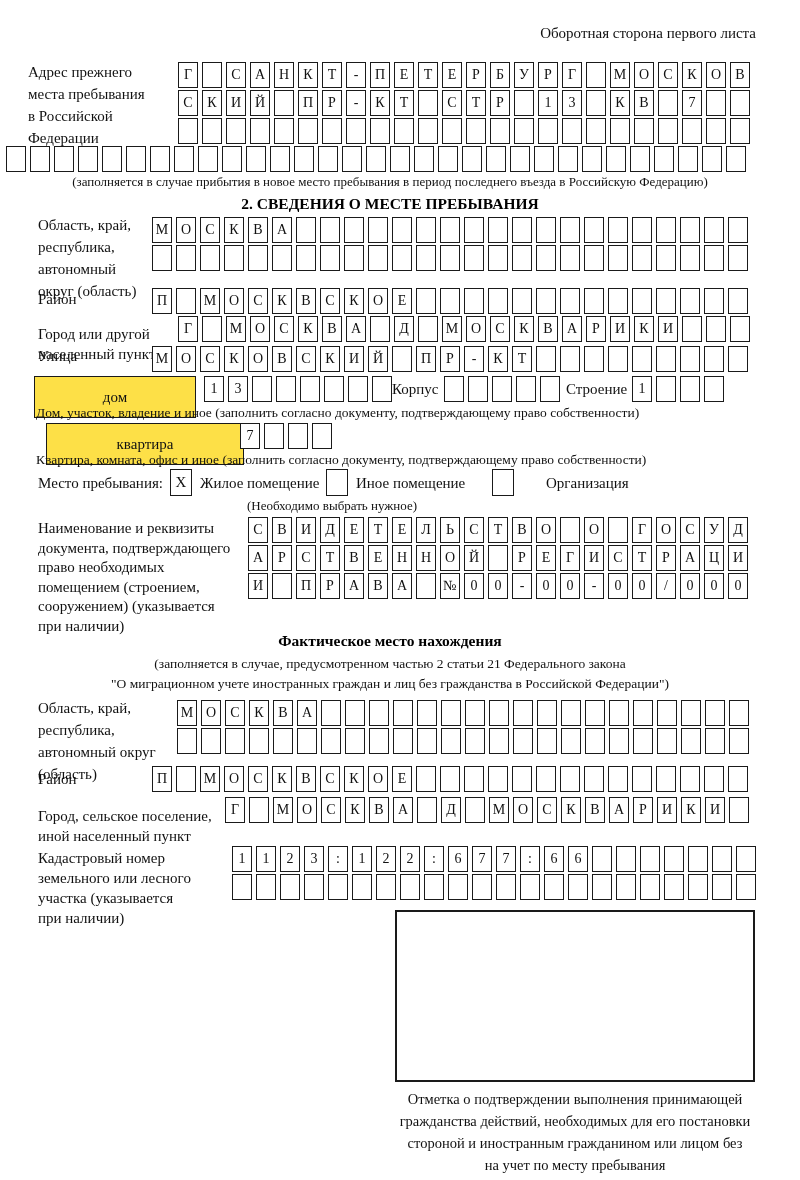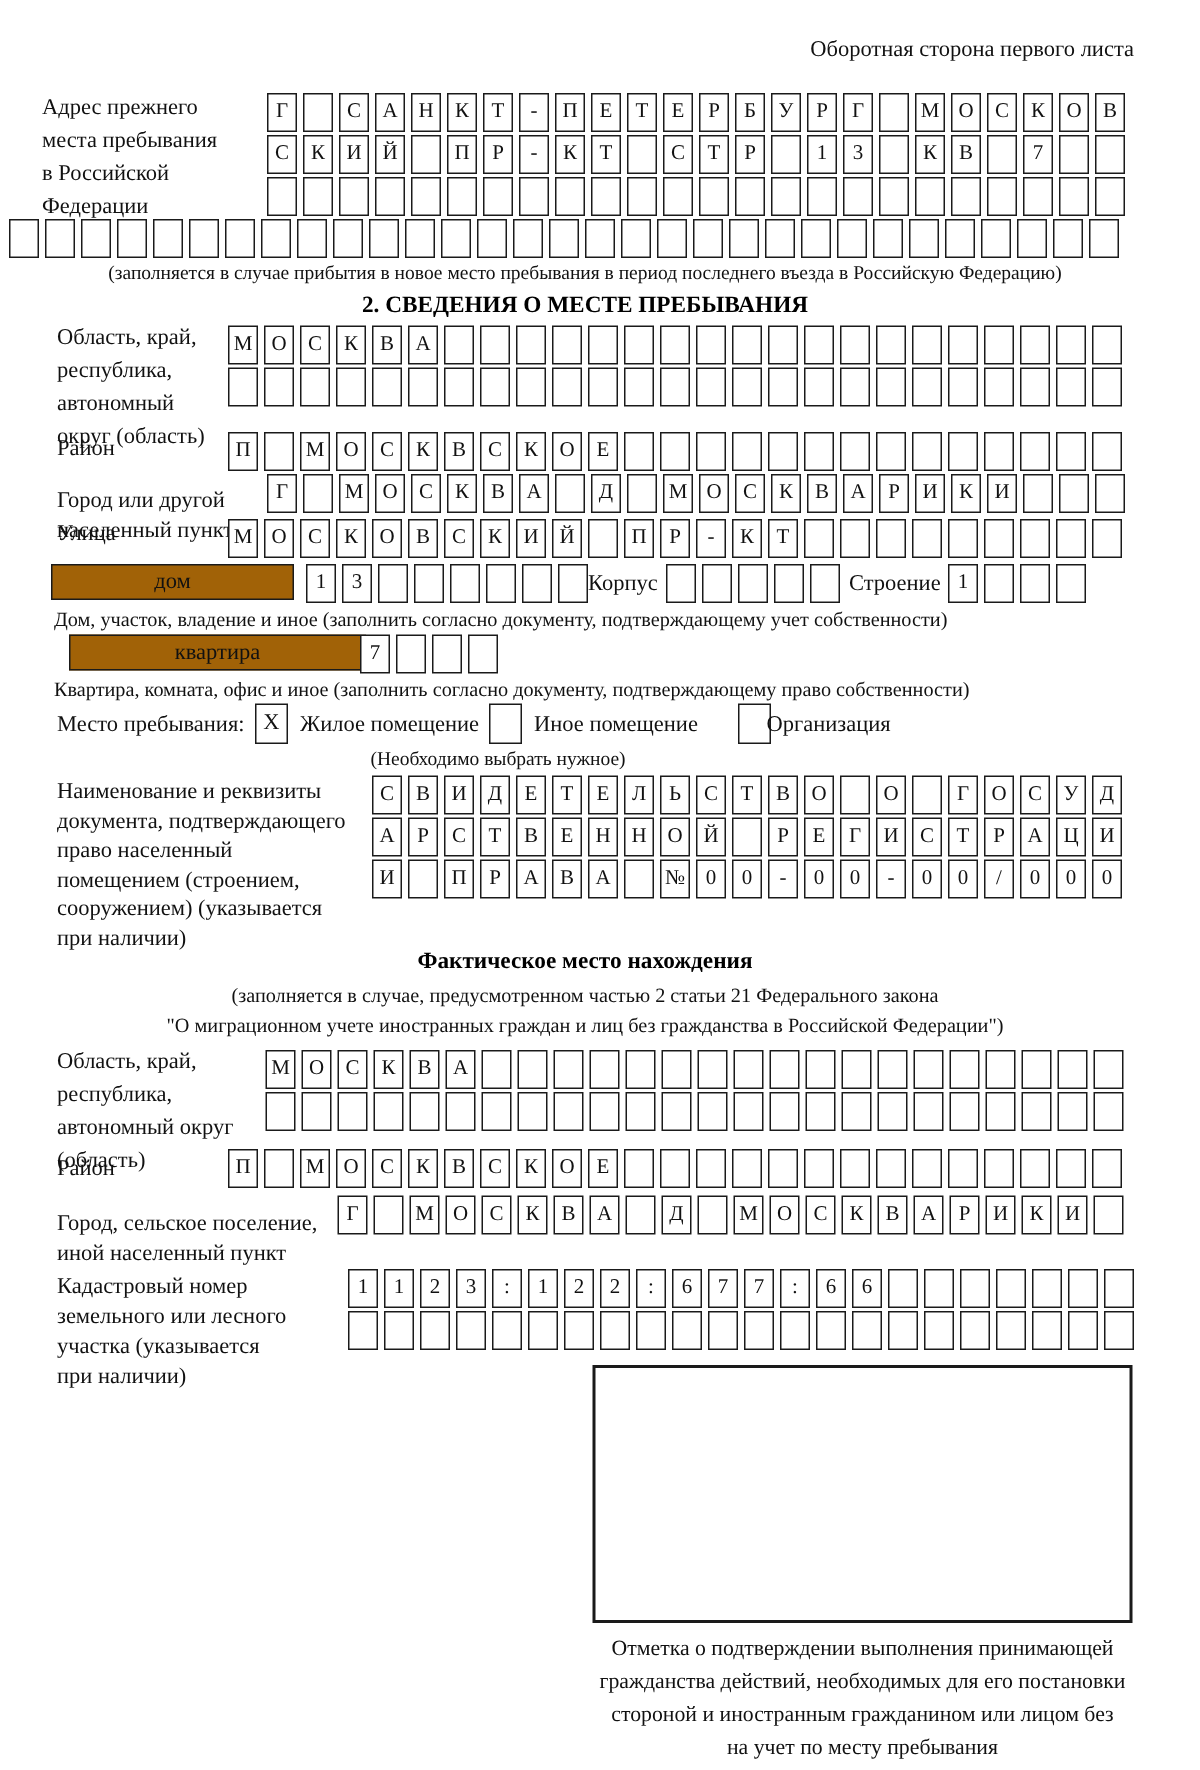--- a/index.html
+++ b/index.html
@@ -13,22 +13,22 @@
   .cap{position:absolute;font-size:13px;color:#111;white-space:nowrap;}
   .cap-center{left:0;width:780px;text-align:center;white-space:normal;}
   .title{position:absolute;left:0;width:780px;text-align:center;font-weight:bold;font-size:15.5px;color:#000;}
   .cells{position:absolute;display:flex;gap:4px;}
   .cell{
     width:20px;height:26px;box-sizing:border-box;border:1.6px solid #1a1a1a;
     display:flex;align-items:center;justify-content:center;
     font-size:14px;background:#fff;flex:0 0 auto;
   }
   .widebox{
-    position:absolute;height:24px;box-sizing:border-box;border:1.6px solid #1a1a1a;
-    display:flex;align-items:center;justify-content:center;font-size:15px;background:#a16207;
+    position:absolute;height:42px;box-sizing:border-box;border:1.6px solid #1a1a1a;
+    display:flex;align-items:center;justify-content:center;font-size:15px;background:#fde047;
   }
   .chk{
     position:absolute;width:22px;height:27px;box-sizing:border-box;border:1.6px solid #1a1a1a;
     display:flex;align-items:center;justify-content:center;font-size:15px;background:#fff;
   }
   .stamp{
     position:absolute;box-sizing:border-box;border:2px solid #1a1a1a;background:#fff;
   }
   .stamp-cap{
     position:absolute;text-align:center;font-size:14.5px;line-height:22px;color:#111;
@@ -331,44 +331,44 @@
       <span class="cell"></span>
       <span class="cell"></span>
     </div>
   <div class="lbl" style="left:566px;top:378px;">Строение</div>
   <div class="cells" style="left:632px;top:376px;">
       <span class="cell">1</span>
       <span class="cell"></span>
       <span class="cell"></span>
       <span class="cell"></span>
     </div>
-  <div class="cap" style="left:36px;top:405px;font-size:13.5px;">Дом, участок, владение и иное (заполнить согласно документу, подтверждающему учет собственности)</div>
+  <div class="cap" style="left:36px;top:405px;font-size:13.5px;">Дом, участок, владение и иное (заполнить согласно документу, подтверждающему право собственности)</div>
 
   <div class="widebox" style="left:34px;top:423px;width:198px;margin-left:12px;">квартира</div>
   <div class="cells" style="left:240px;top:423px;">
       <span class="cell">7</span>
       <span class="cell"></span>
       <span class="cell"></span>
       <span class="cell"></span>
     </div>
   <div class="cap" style="left:36px;top:452px;font-size:13.5px;">Квартира, комната, офис и иное (заполнить согласно документу, подтверждающему право собственности)</div>
 
   <div class="lbl" style="left:38px;top:472px;">Место пребывания:</div>
   <div class="chk" style="left:170px;top:469px;">X</div>
   <div class="lbl" style="left:200px;top:472px;">Жилое помещение</div>
   <div class="chk" style="left:326px;top:469px;"></div>
   <div class="lbl" style="left:356px;top:472px;">Иное помещение</div>
   <div class="chk" style="left:492px;top:469px;"></div>
-  <div class="lbl" style="left:511px;top:472px;">Организация</div>
+  <div class="lbl" style="left:546px;top:472px;">Организация</div>
   <div class="cap" style="left:182px;top:498px;width:300px;text-align:center;white-space:normal;">(Необходимо выбрать нужное)</div>
 
   <div class="lbl lbl-tight" style="left:38px;top:519px;">
     <div>Наименование и реквизиты</div>
     <div>документа, подтверждающего</div>
-    <div>право населенный</div>
+    <div>право необходимых</div>
     <div>помещением (строением,</div>
     <div>сооружением) (указывается</div>
     <div>при наличии)</div>
   </div>
   <div class="cells" style="left:248px;top:517px;">
       <span class="cell">С</span>
       <span class="cell">В</span>
       <span class="cell">И</span>
       <span class="cell">Д</span>
       <span class="cell">Е</span>

